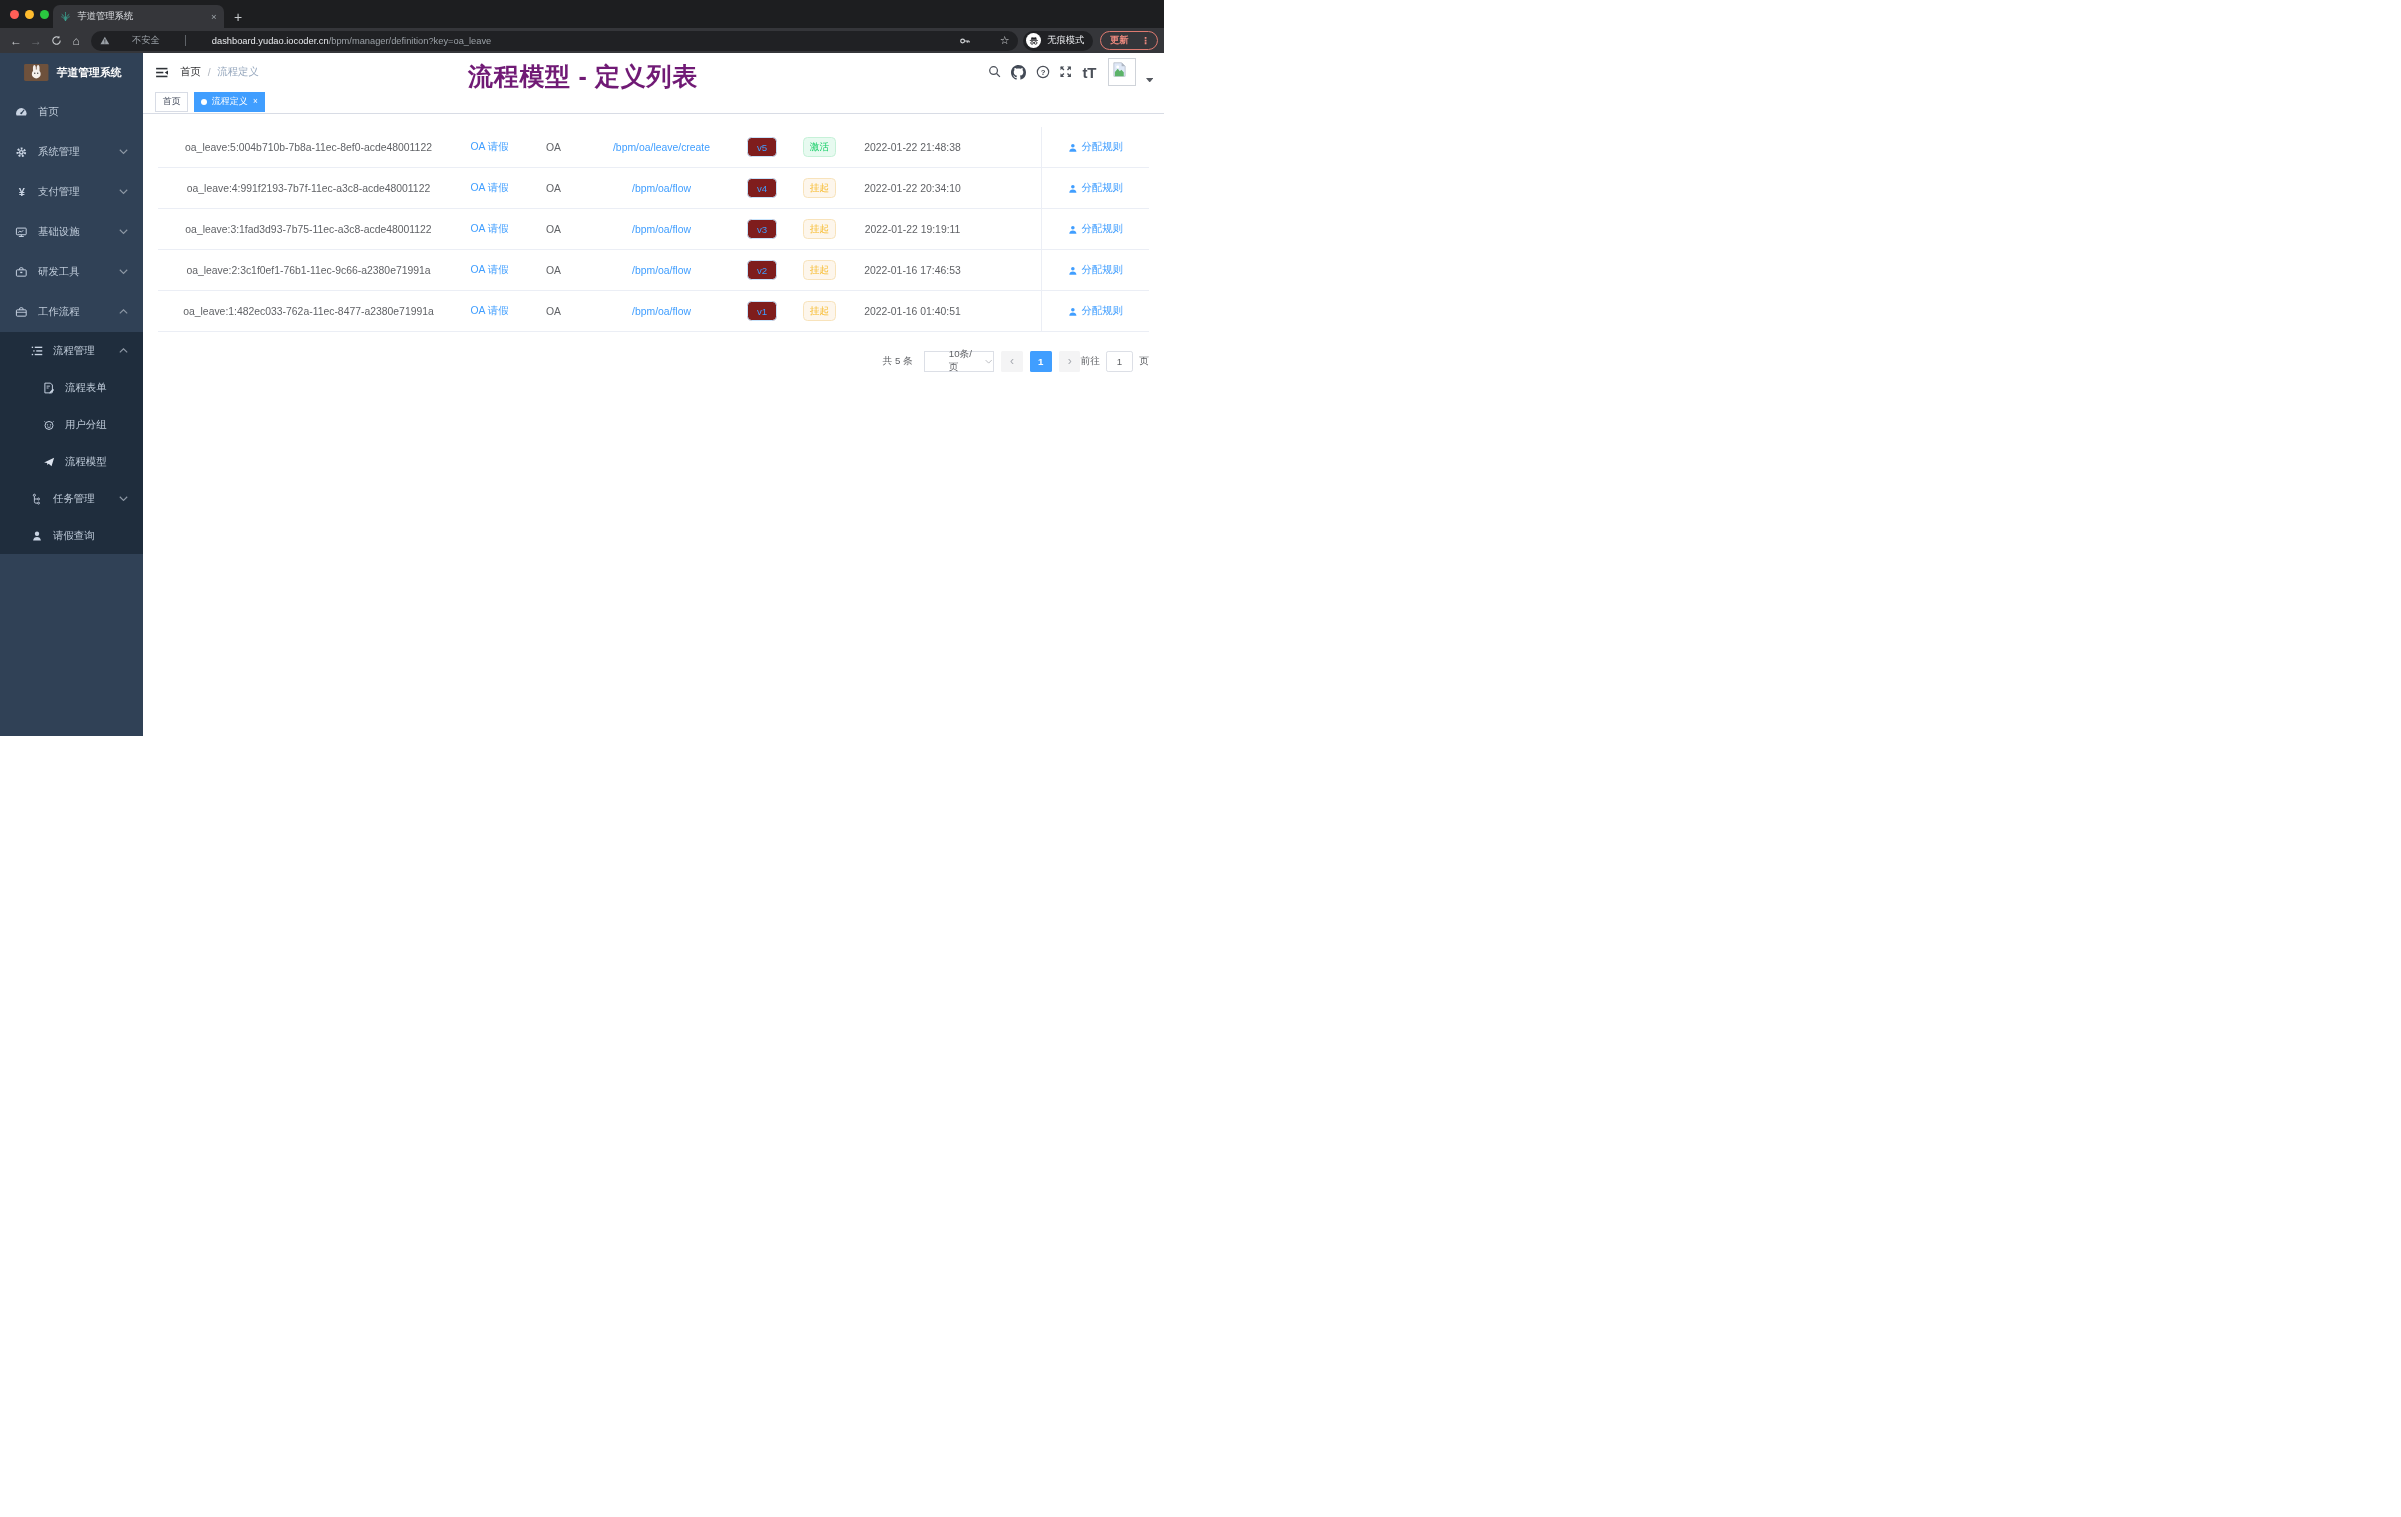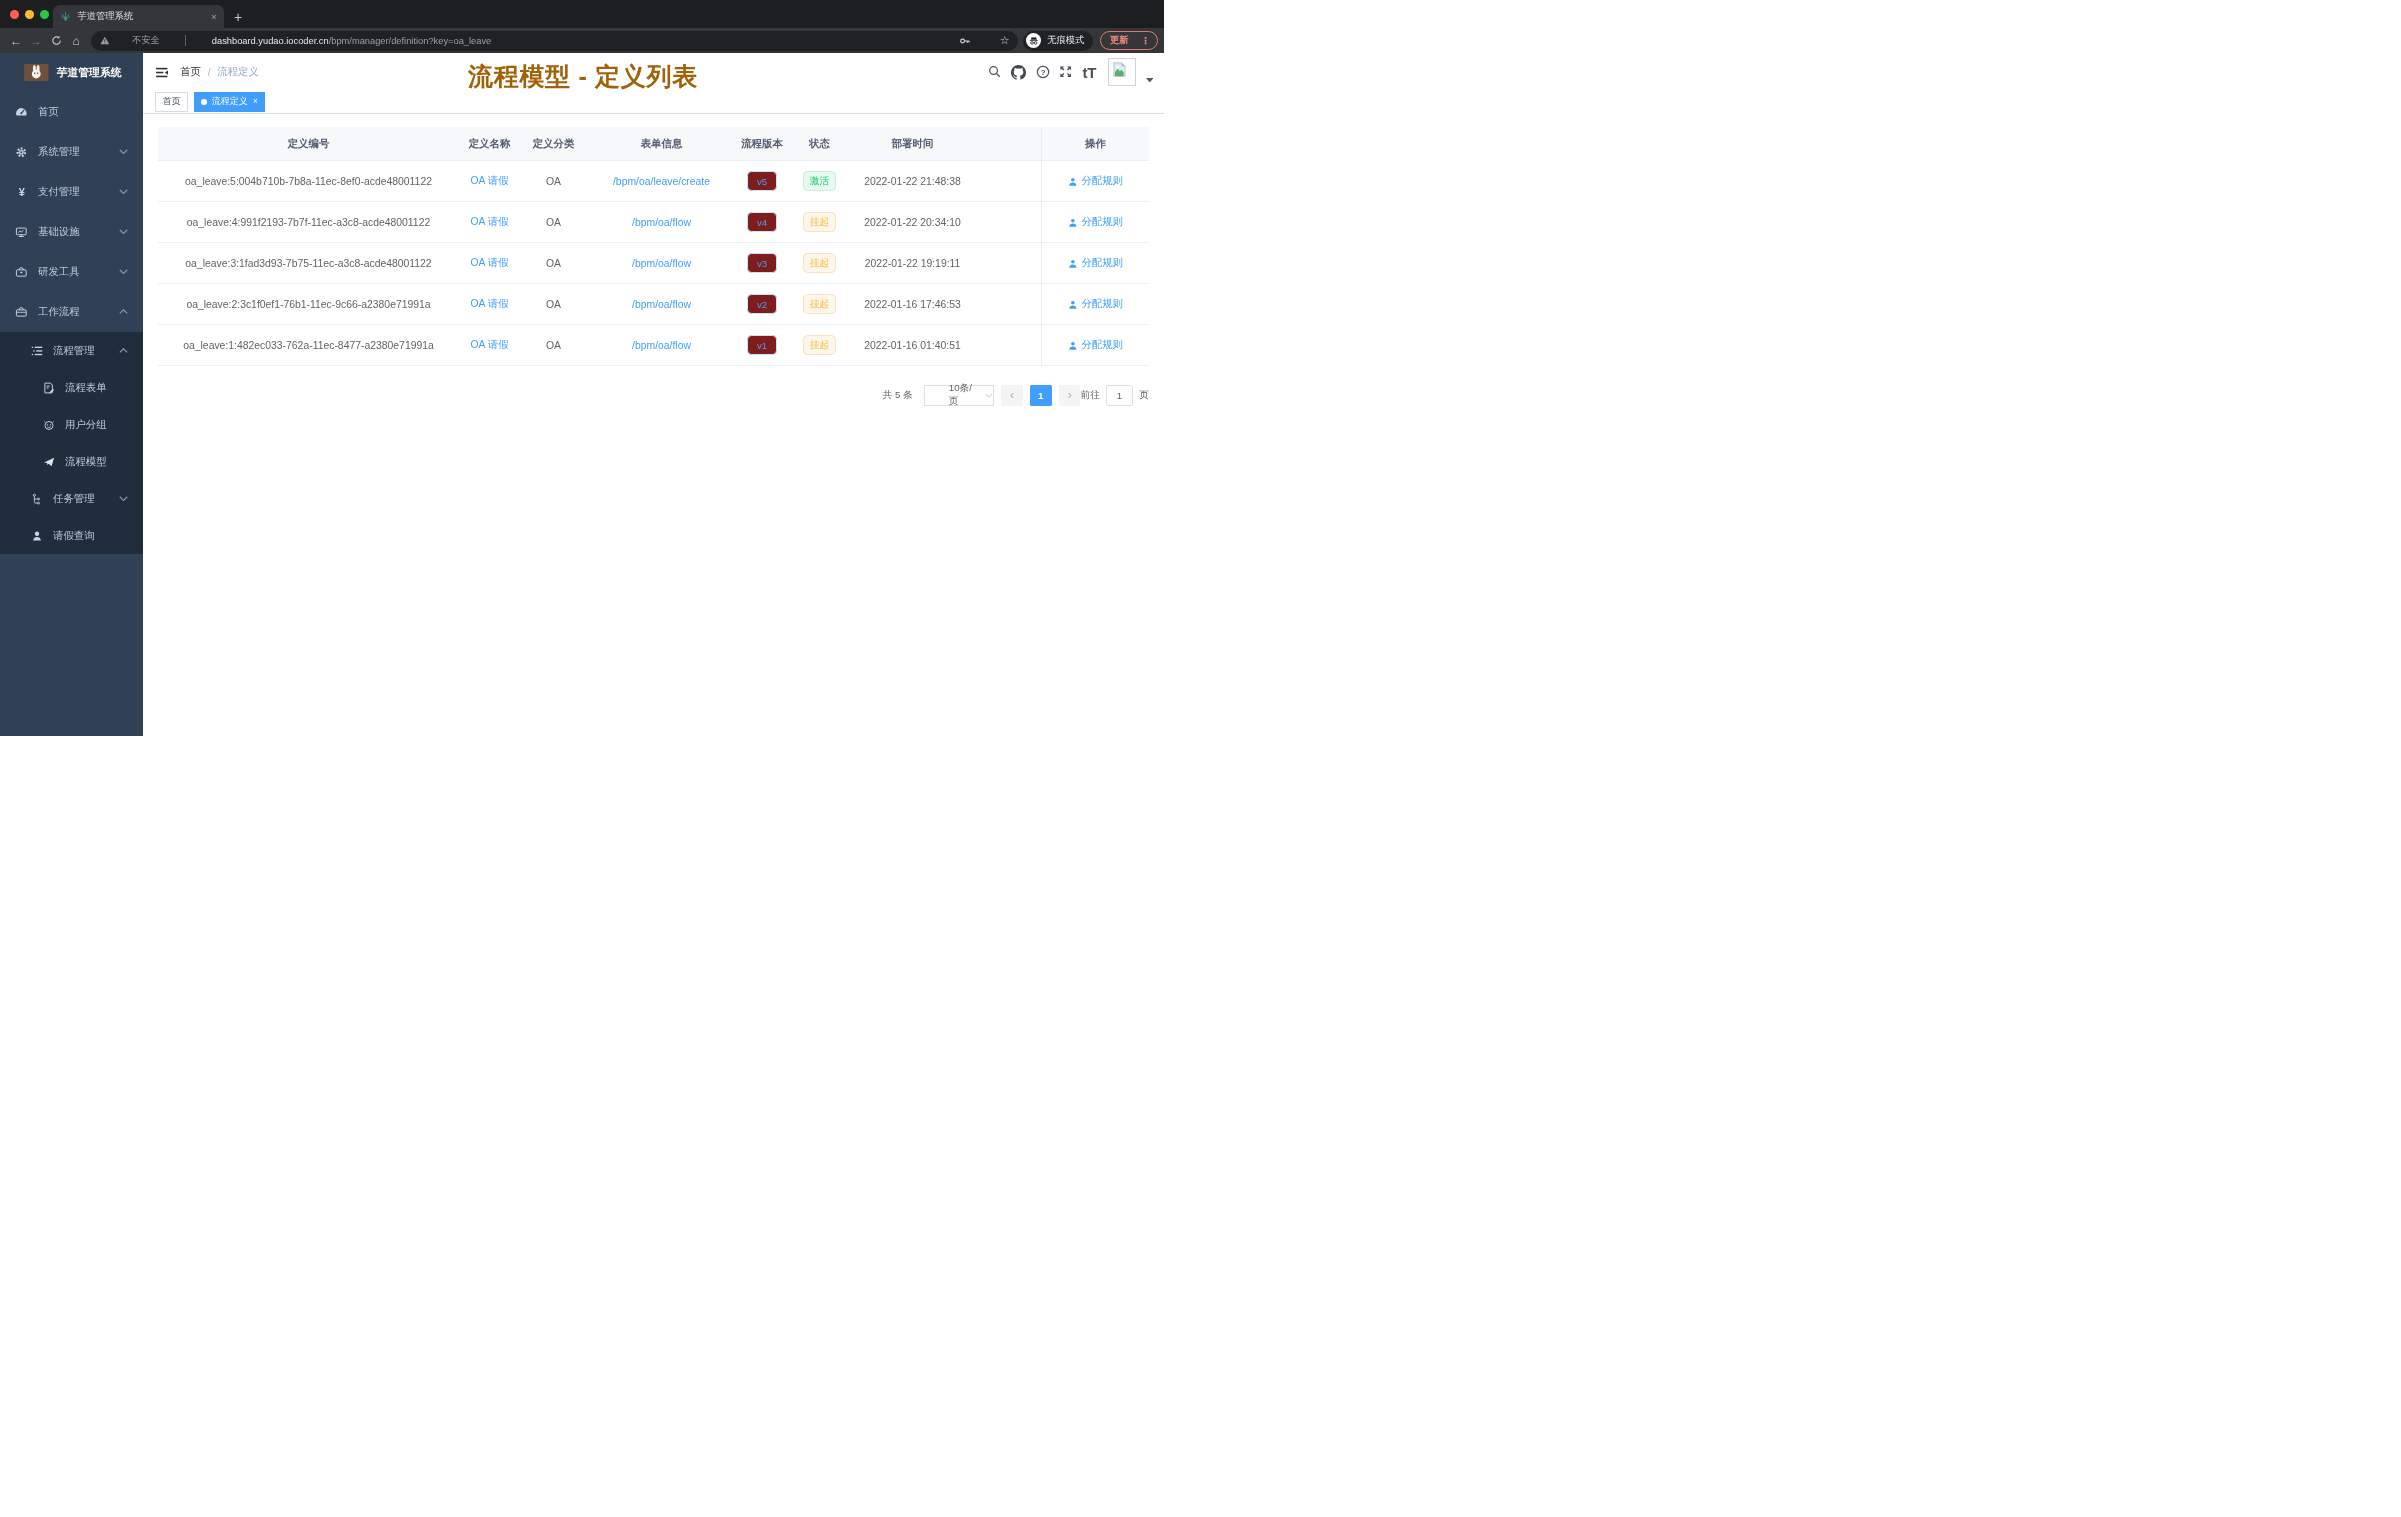--- a/index.html
+++ b/index.html
@@ -69,21 +69,21 @@
 
   .tagsbar { height:23px; background:#fff; border-bottom:0.7px solid #d8dce5; display:flex;
              align-items:center; gap:5.2px; padding-left:12px; }
   .tag { height:19.3px; border:0.7px solid #d8dce5; background:#fff; color:#495060; font-size:9px;
          display:flex; align-items:center; gap:4.5px; padding:0 6.7px; cursor:pointer; }
   .tag.active { background:#409eff; border-color:#409eff; color:#fff; }
   .tag-dot { width:6px; height:6px; border-radius:50%; background:#fff; }
   .tag-close { font-size:8.2px; margin-left:0.7px; }
 
   .annotation { position:absolute; top:7.4px; left:325px; font-size:25px; font-weight:bold;
-                color:#a16207; white-space:nowrap; z-index:10; letter-spacing:0.7px; }
+                color:#701a75; white-space:nowrap; z-index:10; letter-spacing:0.7px; }
 
   
   .tbl { margin:13.4px 15px 0 15px; font-size:10.4px; color:#606266; }
   .tr { display:flex; align-items:stretch; border-bottom:0.7px solid #ebeef5; height:41px; }
   .tr.head { height:34px; background:#f7f8fa; color:#515a6e; font-weight:bold; }
   .td { display:flex; align-items:center; justify-content:center; text-align:center; }
   .c1{width:301px}.c2{width:61px}.c3{width:67px}.c4{width:149px}.c5{width:52px}
   .c6{width:63px}.c7{width:123px}.csp{flex:1}
   .c8{width:108px; border-left:0.7px solid #ebeef5;}
   .link { color:#409eff; cursor:pointer; }
@@ -433,31 +433,20 @@
           <span>首页</span>
         </span>
         <span class="tag active">
           <span class="tag-dot"></span>
           <span>流程定义</span>
           <span class="tag-close">×</span>
         </span>
       </div>
 
       <div class="tbl">
-        <div class="tr head">
-          <div class="td c1">定义编号</div>
-          <div class="td c2">定义名称</div>
-          <div class="td c3">定义分类</div>
-          <div class="td c4">表单信息</div>
-          <div class="td c5">流程版本</div>
-          <div class="td c6">状态</div>
-          <div class="td c7">部署时间</div>
-          <div class="td csp"></div>
-          <div class="td c8">操作</div>
-        </div>
 
         <div class="tr">
           <div class="td c1">oa_leave:5:004b710b-7b8a-11ec-8ef0-acde48001122</div>
           <div class="td c2">
               <span class="link">OA 请假</span>
             </div>
           <div class="td c3">OA</div>
           <div class="td c4">
               <span class="link">/bpm/oa/leave/create</span>
             </div>

